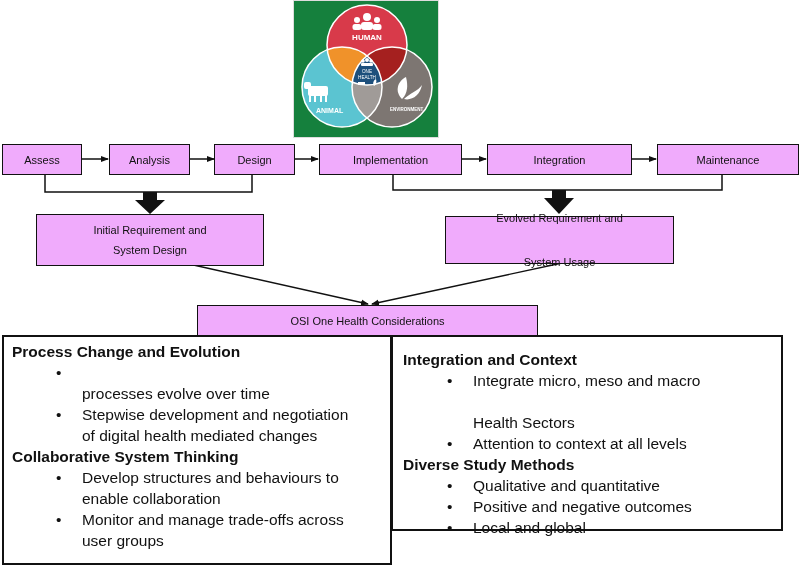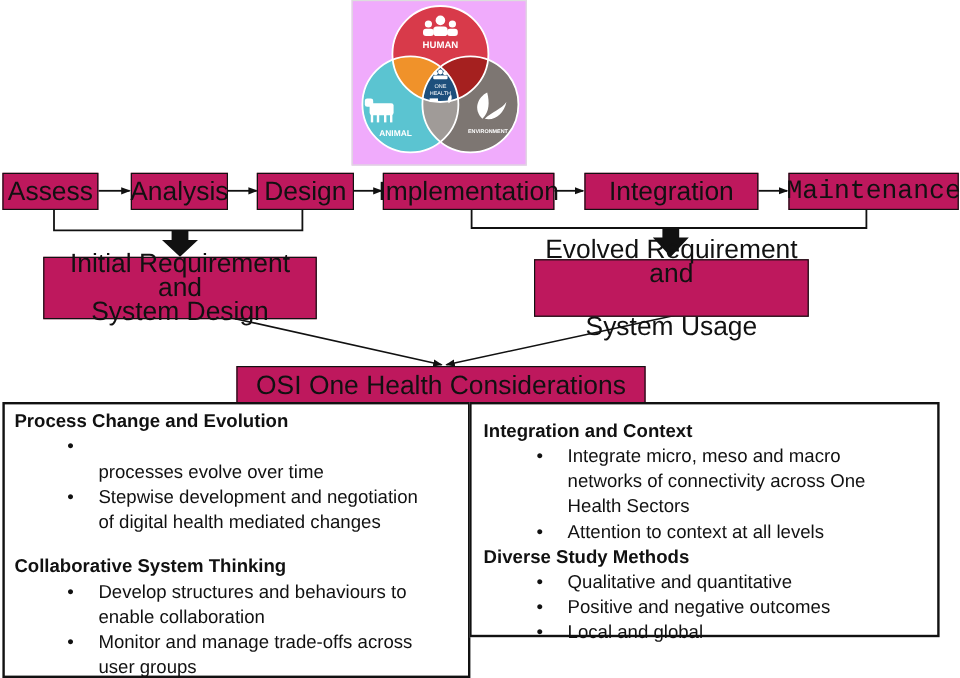--- a/index.html
+++ b/index.html
@@ -1,27 +1,27 @@
 <!DOCTYPE html>
 <html><head>
 <meta charset="utf-8">
 <style>
   html, body { margin:0; padding:0; background:#ffffff; }
   body { width:800px; height:565px; position:relative; overflow:hidden;
          font-family:"Liberation Sans", "DejaVu Sans", sans-serif; color:#111; }
-  .box { position:absolute; box-sizing:border-box; border:1.5px solid #111; background:#be185d;
-         display:flex; align-items:center; justify-content:center; text-align:center;
-         font-size:22px; line-height:20px; }
+  .box { position:absolute; box-sizing:border-box; border:1.5px solid #111; background:#f0abfc;
+         display:flex; align-items:center; justify-content:center; text-align:right;
+         font-size:11px; line-height:20px; }
   svg.overlay { position:absolute; left:0; top:0; width:800px; height:565px; pointer-events:none; }
   .panel { position:absolute; box-sizing:border-box; border:2px solid #111; background:#fff; }
   .panel .sec-title { font-weight:bold; font-size:15.5px; line-height:21px; }
   .panel ul { margin:0; padding:0; list-style:none; }
   .panel li { position:relative; padding-left:70px; font-size:15.5px; line-height:21px; }
   .panel li .bullet { position:absolute; left:44px; top:0; }
-  #logo { position:absolute; left:293px; top:0; width:146px; height:138px; background:#f0abfc;
+  #logo { position:absolute; left:293px; top:0; width:146px; height:138px; background:#15803d;
           border:1px solid #ddd; box-sizing:border-box; }
 </style>
 </head>
 <body>
 
 <div id="logo">
   <svg width="146" height="138" viewBox="0 0 146 138">
     <defs>
       <clipPath id="cH">
           <circle cx="73" cy="44" r="40"></circle>
@@ -114,50 +114,50 @@
 
   <line x1="180" y1="262" x2="368" y2="304" stroke="#111" stroke-width="1.3" marker-end="url(#ah)"></line>
   <line x1="562" y1="263" x2="372" y2="304" stroke="#111" stroke-width="1.3" marker-end="url(#ah)"></line>
 </svg>
 
 <div class="box" style="left:2px;top:144px;width:80px;height:31px;">Assess</div>
 <div class="box" style="left:109px;top:144px;width:81px;height:31px;">Analysis</div>
 <div class="box" style="left:214px;top:144px;width:81px;height:31px;">Design</div>
 <div class="box" style="left:319px;top:144px;width:143px;height:31px;">Implementation</div>
 <div class="box" style="left:487px;top:144px;width:145px;height:31px;">Integration</div>
-<div class="box" style="left:657px;top:144px;width:142px;height:31px;font-family:Liberation Mono, monospace;">Maintenance</div>
+<div class="box" style="left:657px;top:144px;width:142px;height:31px;">Maintenance</div>
 
 <div class="box" style="left:36px;top:214px;width:228px;height:52px;flex-direction:column;">
   <span>Initial Requirement and</span>
   <span>System Design</span>
 </div>
 <div class="box" style="left:445px;top:216px;width:229px;height:48px;flex-direction:column;gap:24px;">
   <span>Evolved Requirement and</span>
   <span>System Usage</span>
 </div>
 
 <div class="box" style="left:197px;top:305px;width:341px;height:31px;">OSI One Health Considerations</div>
 
 <div class="panel" style="left:2px;top:335px;width:390px;height:230px;padding:4px 0 16px 8px;">
   <div class="sec-title">Process Change and Evolution</div>
   <ul>
     <li><span class="bullet">•</span><br><span>processes evolve over time</span></li>
     <li><span class="bullet">•</span><span>Stepwise development and negotiation</span><br><span>of digital health mediated changes</span></li>
   </ul>
-  <div class="sec-title" style="margin-top:16px;">Collaborative System Thinking</div>
+  <div class="sec-title" style="margin-top:0;">Collaborative System Thinking</div>
   <ul>
     <li><span class="bullet">•</span><span>Develop structures and behaviours to</span><br><span>enable collaboration</span></li>
     <li><span class="bullet">•</span><span>Monitor and manage trade-offs across</span><br><span>user groups</span></li>
   </ul>
 </div>
 
 <div class="panel" style="left:391px;top:335px;width:392px;height:196px;padding:12px 6px 0 10px;">
   <div class="sec-title">Integration and Context</div>
   <ul>
-    <li><span class="bullet">•</span><span>Integrate micro, meso and macro</span><br><span>networks of connectivity across One</span><br><span>Health Sectors</span></li>
+    <li><span class="bullet">•</span><span>Integrate micro, meso and macro</span><br><br><span>Health Sectors</span></li>
     <li><span class="bullet">•</span><span>Attention to context at all levels</span></li>
   </ul>
   <div class="sec-title">Diverse Study Methods</div>
   <ul>
     <li><span class="bullet">•</span><span>Qualitative and quantitative</span></li>
     <li><span class="bullet">•</span><span>Positive and negative outcomes</span></li>
     <li><span class="bullet">•</span><span>Local and global</span></li>
   </ul>
 </div>
 

